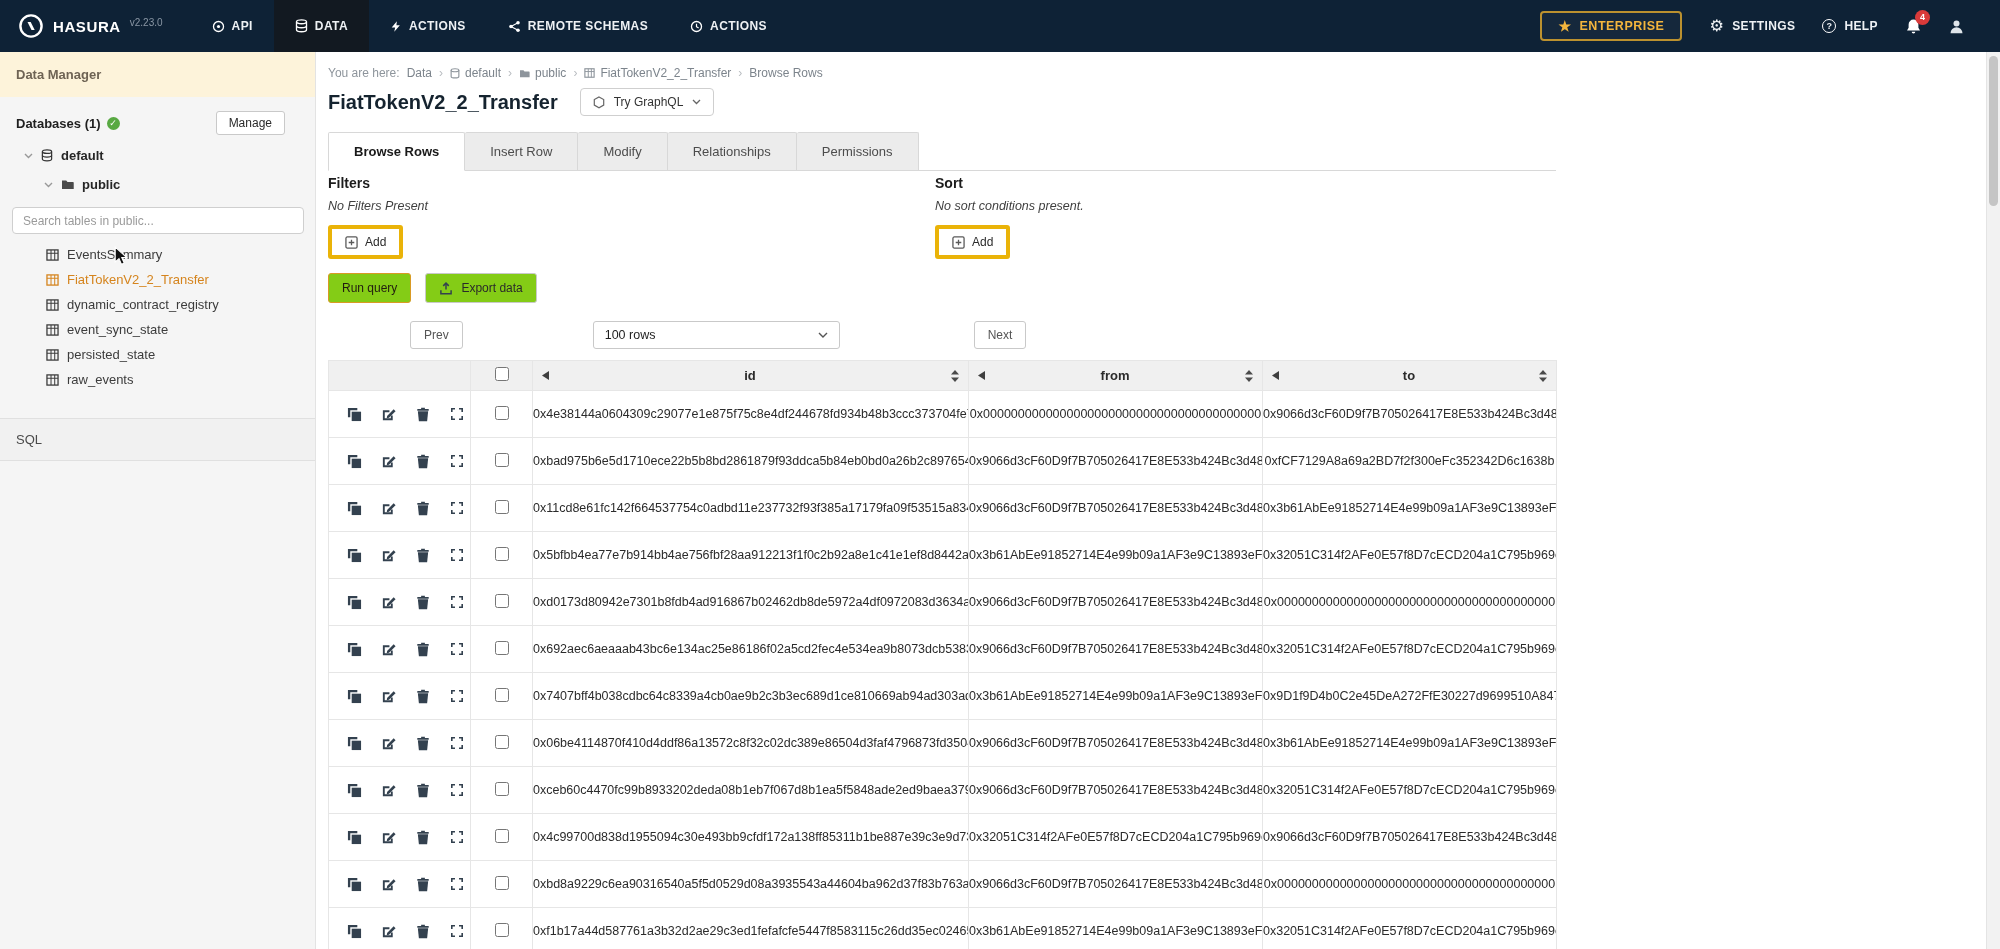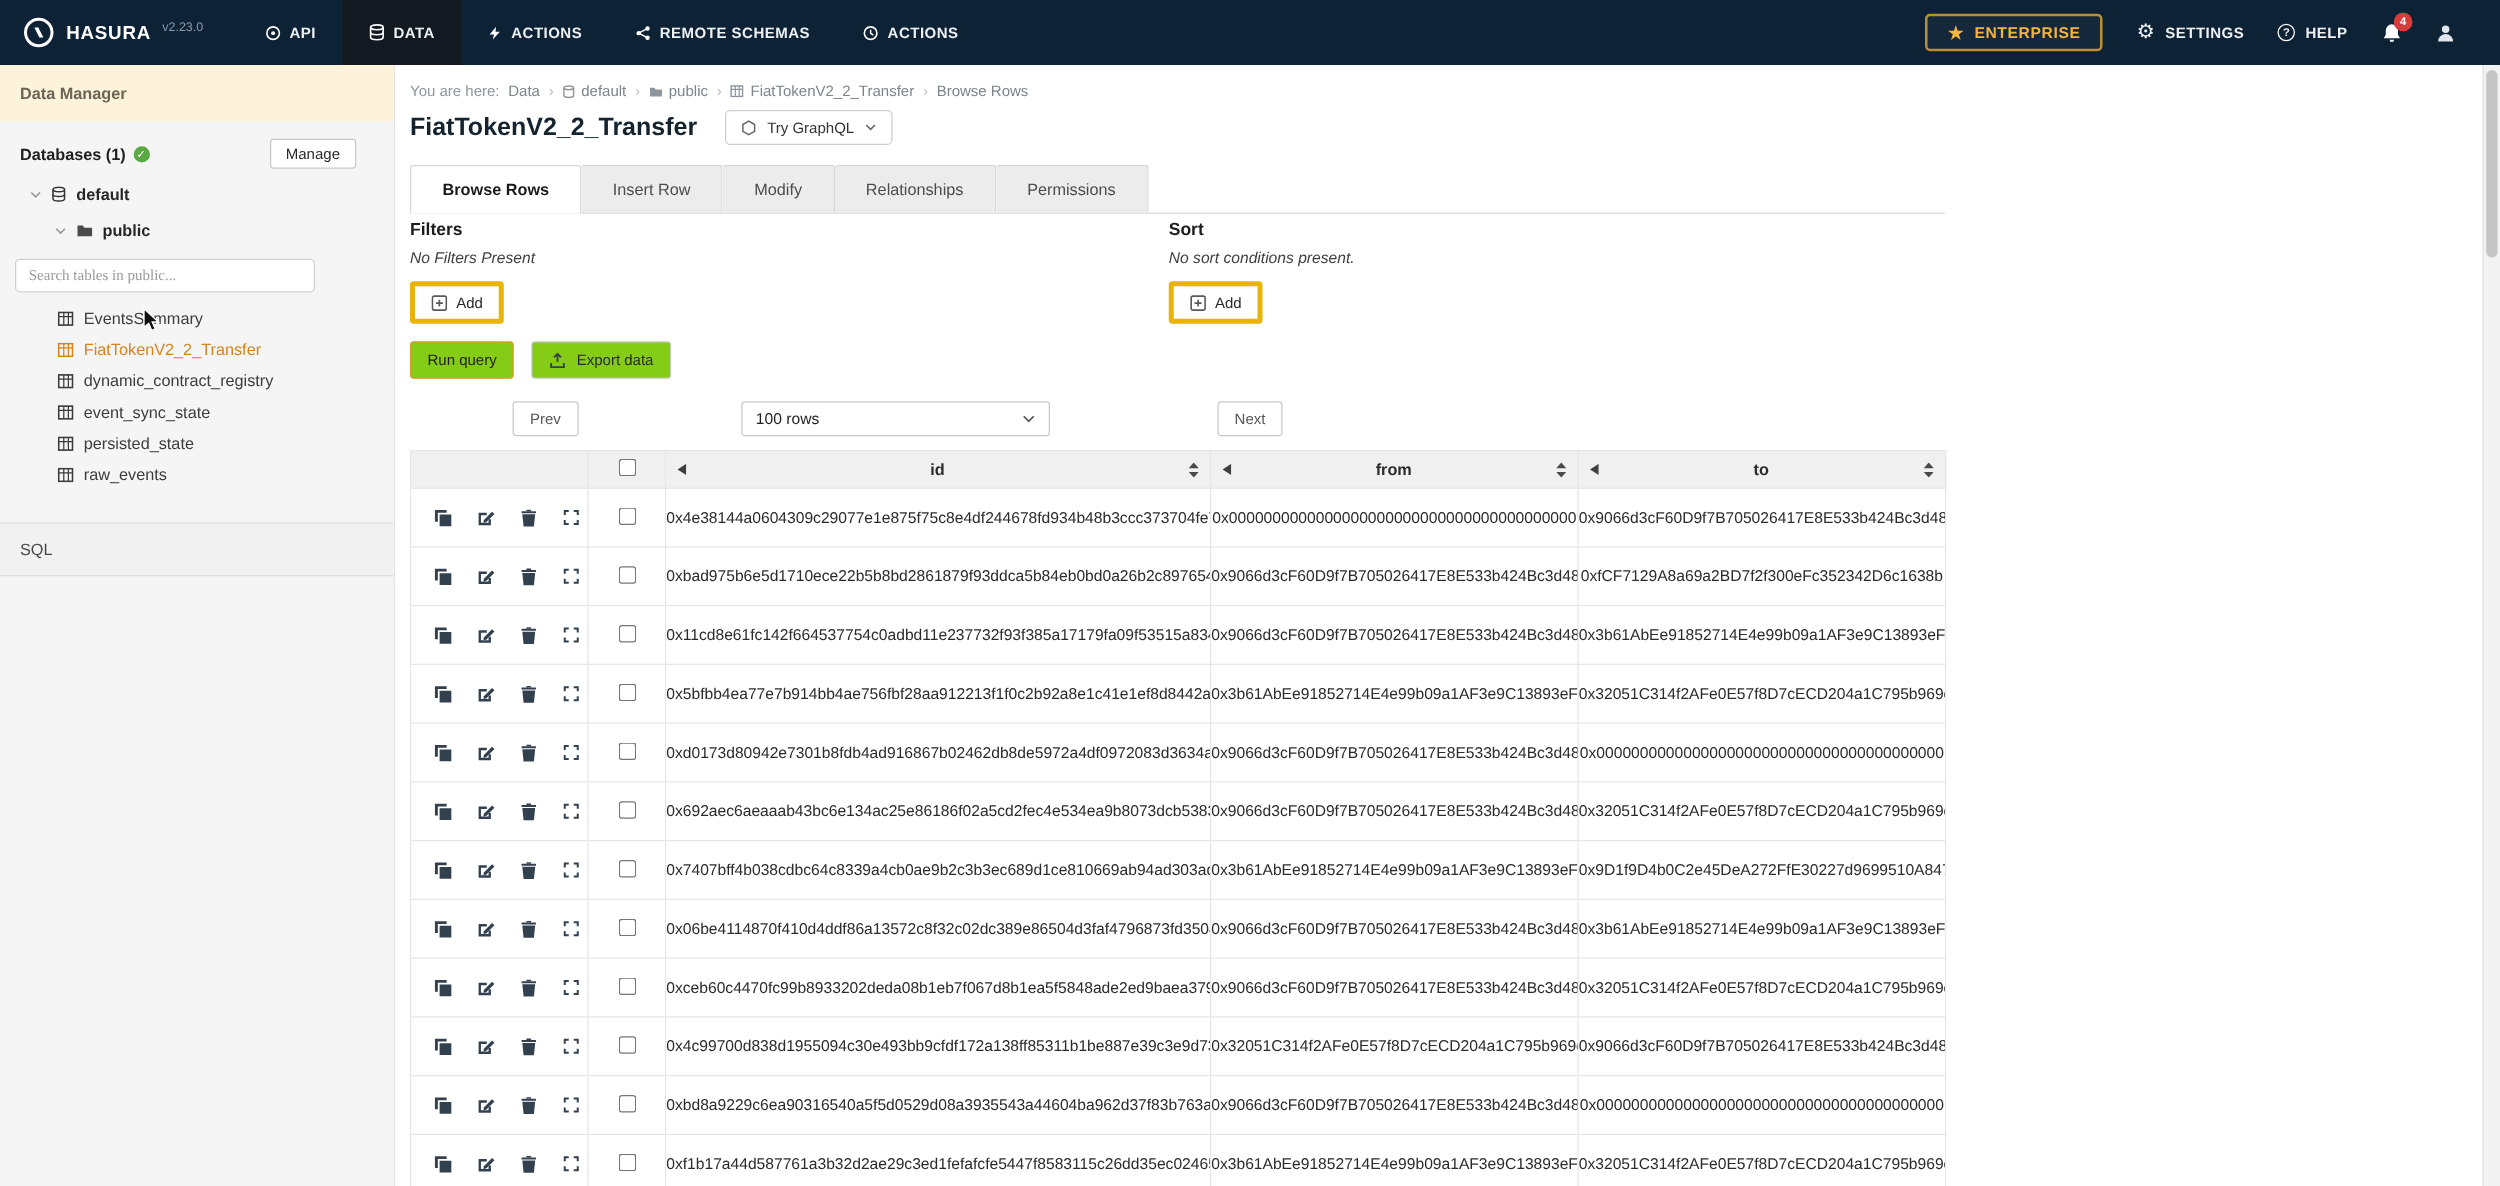--- a/index.html
+++ b/index.html
@@ -32,21 +32,21 @@
   
   .sidebar { width:316px; background:#f5f5f5; border-right:1px solid #e3e3e3; flex-shrink:0; }
   .dm-banner { background:#fdf3da; padding:15px 16px; font-size:13px; font-weight:bold; color:#6e6354; }
   .db-row { display:flex; align-items:center; padding:14px 16px 6px 16px; }
   .db-label { font-size:13px; font-weight:bold; color:#1f1f1f; display:flex; align-items:center; gap:6px; }
   .check-badge { width:13px; height:13px; border-radius:50%; background:#58a942; color:#fff; font-size:9px; display:inline-flex; align-items:center; justify-content:center; }
   .manage-btn { margin-left:auto; margin-right:14px; background:#fff; border:1px solid #c9c9c9; border-radius:3px; padding:4px 12px; font-size:12px; color:#2a2a2a; cursor:pointer; }
   .tree-row { display:flex; align-items:center; gap:8px; font-size:13px; font-weight:bold; color:#262626; padding:7px 16px 7px 24px; cursor:pointer; }
   .tree-row.lvl2 { padding-left:44px; }
   .chev { display:inline-flex; color:#9a9a9a; }
-  .search-input { display:block; margin:8px 12px 4px 12px; height:27px; width:240px; border:1px solid #cfcfcf; border-radius:4px; padding:0 10px; font-size:12px; color:#333; background:#fff; font-family:Liberation Serif, serif; }
+  .search-input { display:block; margin:8px 12px 4px 12px; height:27px; width:292px; border:1px solid #cfcfcf; border-radius:4px; padding:0 10px; font-size:12px; color:#333; background:#fff; font-family:Liberation Sans, sans-serif; }
   .search-input::placeholder { color:#9a9a9a; }
   .tables-list { list-style:none; margin-top:8px; }
   .table-item { display:flex; align-items:center; gap:8px; padding:5px 16px 5px 46px; font-size:13px; color:#3c3c3c; cursor:pointer; }
   .table-item.active { color:#d5841d; }
   .sql-row { margin-top:26px; border-top:1px solid #e0e0e0; border-bottom:1px solid #e0e0e0; padding:13px 16px; font-size:13px; color:#4a4a4a; background:#f1f1f1; cursor:pointer; }
 
   
   .main { flex:1; min-width:0; padding-left:12px; overflow:hidden; background:#fff; position:relative; }
   .breadcrumb { margin-top:14px; font-size:12px; color:#8e959c; display:flex; align-items:center; gap:7px; }
   .crumb { color:#7c848c; display:inline-flex; align-items:center; gap:5px; cursor:pointer; text-decoration:none; }

